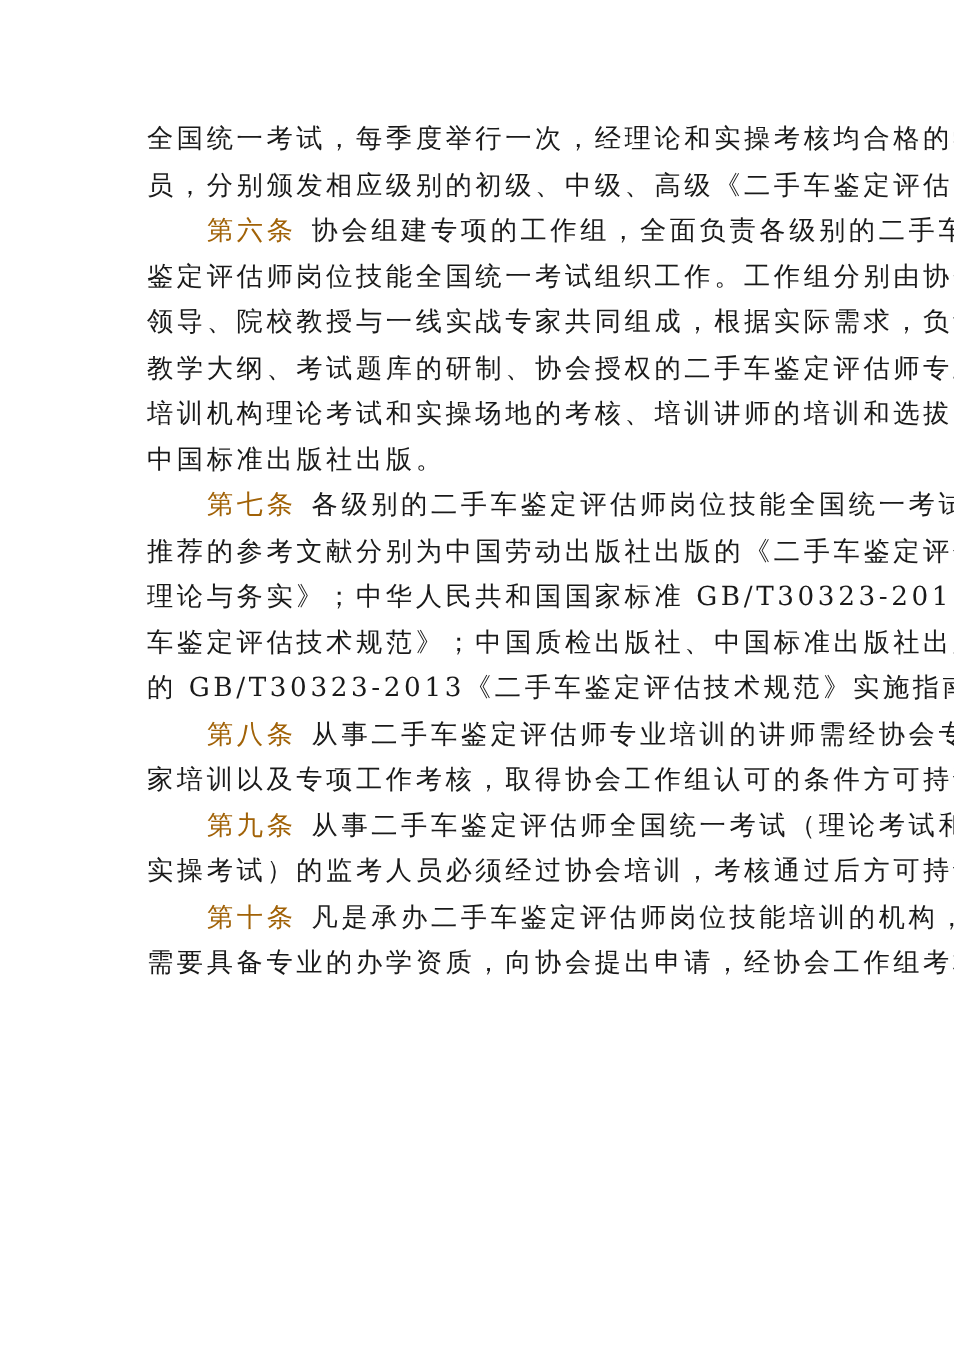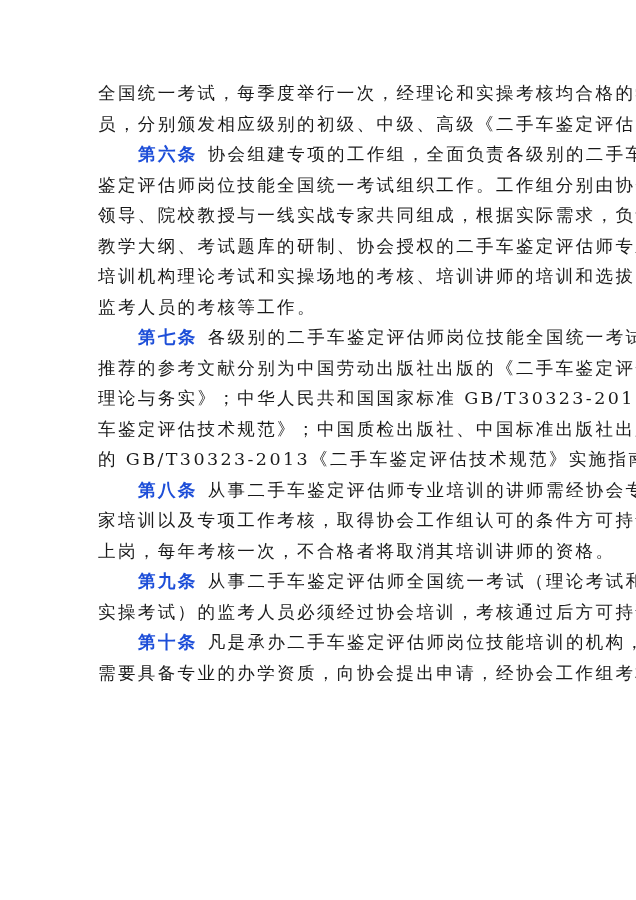--- a/index.html
+++ b/index.html
@@ -33,56 +33,55 @@
     overflow: visible;
   }
   .line.last {
     text-align-last: left;
   }
   .line.indent {
     padding-left: 40px;
     width: 402px;
   }
   .article-num {
-    font-weight: bold;
-    color: #1d4ed8;
+    font-weight: normal;
+    color: #a16207;
     margin-right: 10px;
   }
 </style>
 </head>
 <body>
 
 <div class="page">
 
   <div>
     <div class="line">全国统一考试，每季度举行一次，经理论和实操考核均合格的学</div>
     <div class="line">员，分别颁发相应级别的初级、中级、高级《二手车鉴定评估师》</div>
   </div>
 
   <div>
     <div class="line indent"><span class="article-num">第六条</span><span>协会组建专项的工作组，全面负责各级别的二手车</span></div>
     <div class="line">鉴定评估师岗位技能全国统一考试组织工作。工作组分别由协会</div>
     <div class="line">领导、院校教授与一线实战专家共同组成，根据实际需求，负责</div>
     <div class="line">教学大纲、考试题库的研制、协会授权的二手车鉴定评估师专业</div>
     <div class="line">培训机构理论考试和实操场地的考核、培训讲师的培训和选拔、</div>
-    <div class="line last">监考人员的考核等工作。</div>
+    <div class="line last">中国标准出版社出版。</div>
   </div>
 
   <div>
     <div class="line indent"><span class="article-num">第七条</span><span>各级别的二手车鉴定评估师岗位技能全国统一考试，</span></div>
     <div class="line">推荐的参考文献分别为中国劳动出版社出版的《二手车鉴定评估</div>
     <div class="line">理论与务实》；中华人民共和国国家标准 GB/T30323-2013《二手</div>
     <div class="line">车鉴定评估技术规范》；中国质检出版社、中国标准出版社出版</div>
     <div class="line last">的 GB/T30323-2013《二手车鉴定评估技术规范》实施指南。</div>
   </div>
 
   <div>
     <div class="line indent"><span class="article-num">第八条</span><span>从事二手车鉴定评估师专业培训的讲师需经协会专</span></div>
     <div class="line">家培训以及专项工作考核，取得协会工作组认可的条件方可持证</div>
-    <div class="line last">上岗，每年考核一次，不合格者将取消其培训讲师的资格。</div>
   </div>
 
   <div>
     <div class="line indent"><span class="article-num">第九条</span><span>从事二手车鉴定评估师全国统一考试（理论考试和</span></div>
     <div class="line">实操考试）的监考人员必须经过协会培训，考核通过后方可持证</div>
   </div>
 
   <div>
     <div class="line indent"><span class="article-num">第十条</span><span>凡是承办二手车鉴定评估师岗位技能培训的机构，</span></div>
     <div class="line">需要具备专业的办学资质，向协会提出申请，经协会工作组考核</div>

